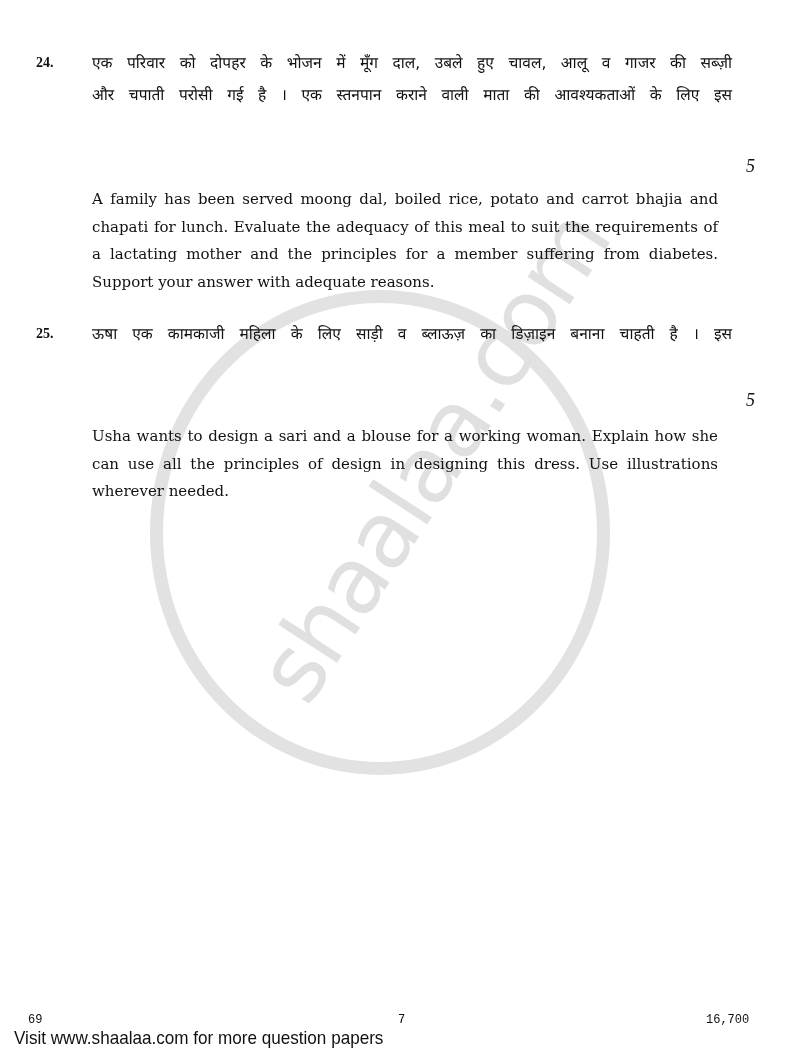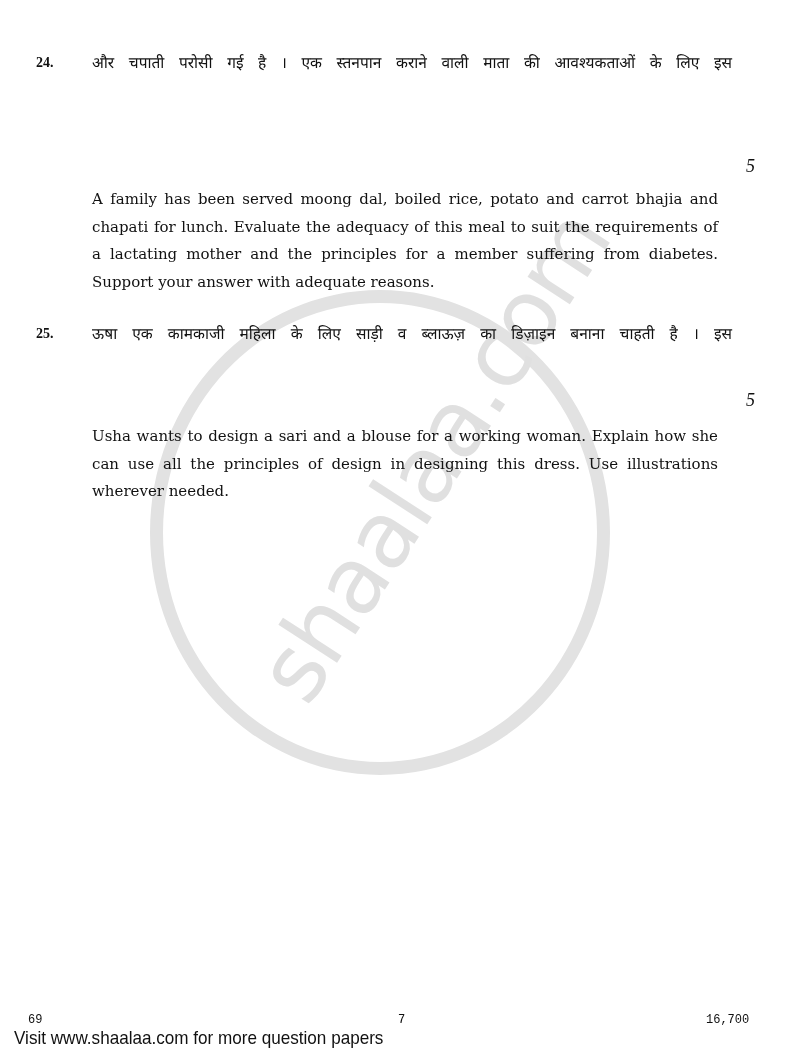--- a/index.html
+++ b/index.html
@@ -104,20 +104,21 @@
   </style>
 </head>
 <body>
 
 <div class="watermark-circle"></div>
 <div class="watermark-text">shaalaa.com</div>
 
 <div class="question" style="top:0;">
   <div class="qnum" style="top:55px;">24.</div>
   <div class="hindi" style="top:47px;">
+    <span class="hindi-line">एक परिवार को दोपहर के भोजन में मूँग दाल, उबले हुए चावल, आलू व गाजर की सब्ज़ी</span>
     <span class="hindi-line">और चपाती परोसी गई है । एक स्तनपान कराने वाली माता की आवश्यकताओं के लिए इस</span>
   </div>
   <div class="marks" style="top:156px;">5</div>
   <div class="english" style="top:186px;">A family has been served moong dal, boiled rice, potato and carrot bhajia and chapati for lunch. Evaluate the adequacy of this meal to suit the requirements of a lactating mother and the principles for a member suffering from diabetes. Support your answer with adequate reasons.</div>
 </div>
 
 <div class="question" style="top:0;">
   <div class="qnum" style="top:326px;">25.</div>
   <div class="hindi" style="top:318px;">
     <span class="hindi-line">ऊषा एक कामकाजी महिला के लिए साड़ी व ब्लाऊज़ का डिज़ाइन बनाना चाहती है । इस</span>

